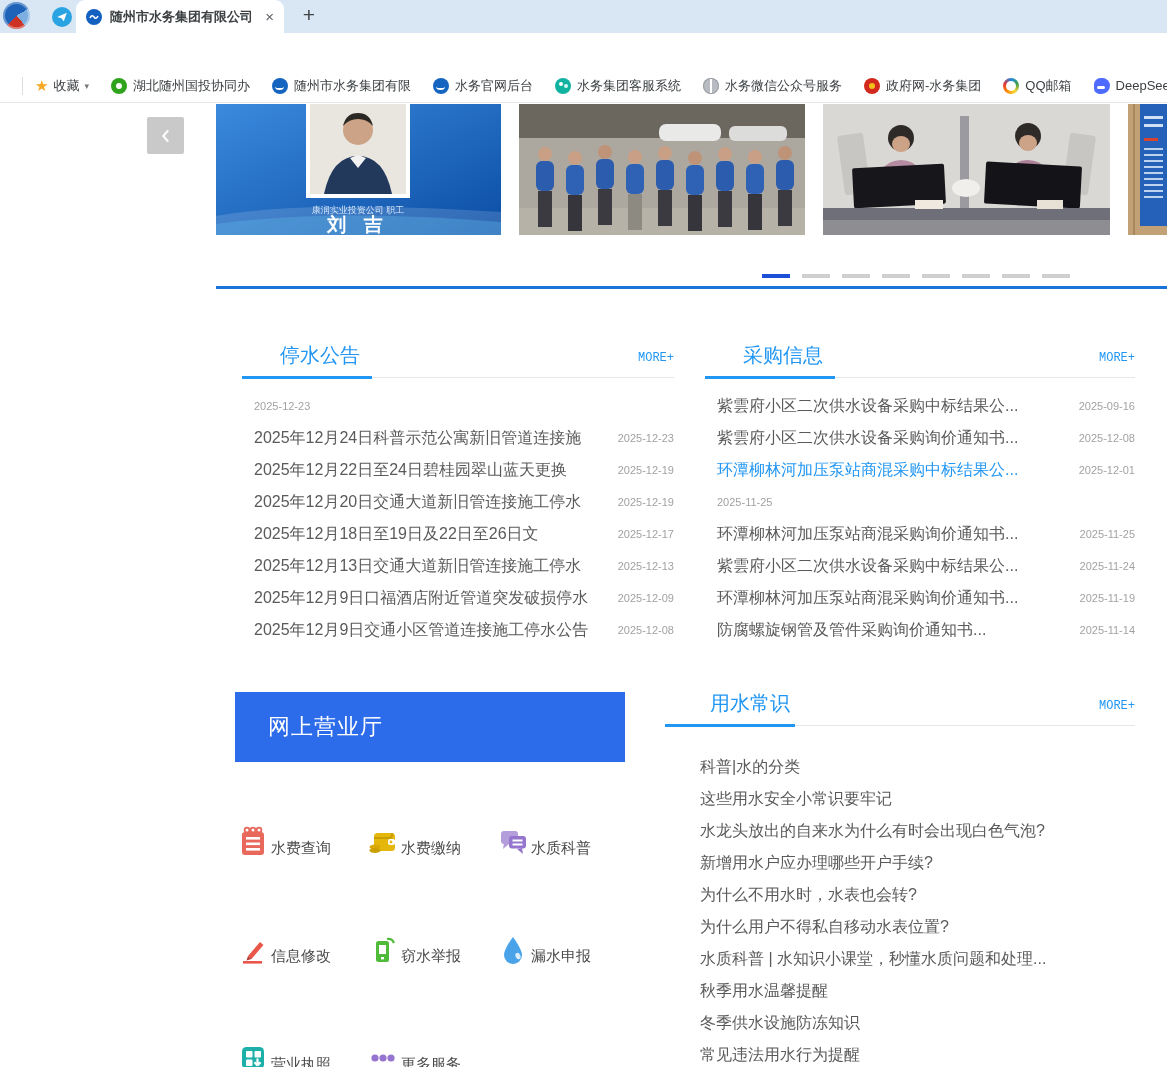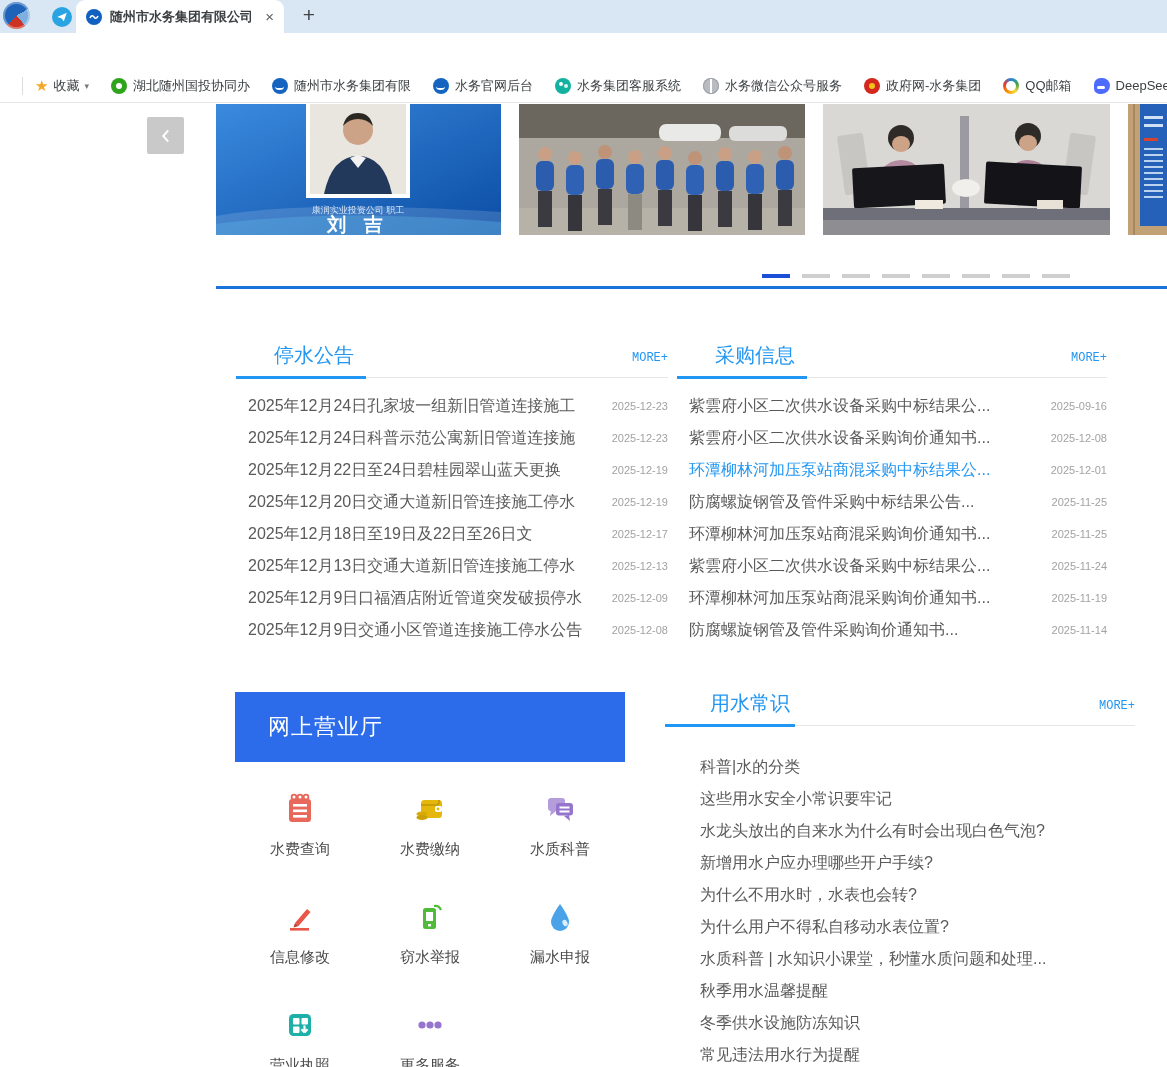--- a/index.html
+++ b/index.html
@@ -66,32 +66,32 @@
   .section{position:absolute;}
   .sec-head{position:relative;height:45px;border-bottom:1px solid #e7e7e7;}
   .sec-head h2{position:absolute;left:38px;bottom:8px;margin:0;font-size:20px;font-weight:normal;color:#2196f3;}
   .sec-underline{position:absolute;left:0;bottom:-2px;width:130px;height:3px;background:#2196f3;}
   .more{position:absolute;right:0;bottom:12px;font-size:12px;color:#2196f3;text-decoration:none;cursor:pointer;font-family:Liberation Mono, monospace;}
   ul.news-list{list-style:none;margin:12px 0 0 0;padding:0;}
   .news-row{display:flex;align-items:center;height:32px;padding-left:12px;cursor:pointer;}
   .news-text{flex:1;font-size:16px;color:#5a5a5a;white-space:nowrap;overflow:hidden;margin-right:8px;}
   .news-date{font-size:11px;color:#a2a2a2;flex:0 0 auto;}
   .news-row.highlight .news-text{color:#2196f3;}
-  #sec-stop{left:236px;top:332px;width:432px;}
-  #sec-proc{left:677px;top:332px;width:430px;}
+  #sec-stop{left:242px;top:332px;width:432px;}
+  #sec-proc{left:705px;top:332px;width:430px;}
   #sec-know{left:665px;top:680px;width:470px;}
   #sec-know .sec-head h2{left:45px;}
   #sec-know ul.news-list{margin-top:25px;}
   #sec-know .news-row{padding-left:35px;justify-content:flex-end;}
 
   
   .banner{position:absolute;left:235px;top:692px;width:390px;height:70px;background:#2c6ceb;display:flex;align-items:center;cursor:pointer;}
   .banner span{color:#ffffff;font-size:22px;margin-left:33px;letter-spacing:1px;}
   .services{position:absolute;left:235px;top:785px;width:390px;display:grid;grid-template-columns:repeat(3,130px);}
-  .svc{height:108px;display:flex;flex-direction:column;align-items:center;padding-top:6px;box-sizing:border-box;cursor:pointer;}
+  .svc{height:108px;display:flex;flex-direction:row;align-items:center;padding-top:6px;box-sizing:border-box;cursor:pointer;}
   .svc-label{font-size:15px;color:#4a4a4a;margin-top:13px;}
 </style>
 </head>
 <body>
 
 <div id="app">
 
   <div class="tabstrip">
     <span class="browser-logo"></span>
     <span class="tg-icon">
@@ -330,21 +330,20 @@
 
   <section class="section" id="sec-stop">
     <div class="sec-head">
       <h2>停水公告</h2>
       <span class="sec-underline"></span>
       <a class="more">MORE+</a>
     </div>
     <ul class="news-list">
 
         <li class="news-row">
-          <span class="news-text">2025年12月24日孔家坡一组新旧管道连接施工</span>
           <span class="news-date">2025-12-23</span>
         </li>
 
         <li class="news-row">
           <span class="news-text">2025年12月24日科普示范公寓新旧管道连接施</span>
           <span class="news-date">2025-12-23</span>
         </li>
 
         <li class="news-row">
           <span class="news-text">2025年12月22日至24日碧桂园翠山蓝天更换</span>
@@ -395,21 +394,20 @@
           <span class="news-text">紫雲府小区二次供水设备采购询价通知书...</span>
           <span class="news-date">2025-12-08</span>
         </li>
 
         <li class="news-row highlight">
           <span class="news-text">环潭柳林河加压泵站商混采购中标结果公...</span>
           <span class="news-date">2025-12-01</span>
         </li>
 
         <li class="news-row">
-          <span class="news-text">防腐螺旋钢管及管件采购中标结果公告...</span>
           <span class="news-date">2025-11-25</span>
         </li>
 
         <li class="news-row">
           <span class="news-text">环潭柳林河加压泵站商混采购询价通知书...</span>
           <span class="news-date">2025-11-25</span>
         </li>
 
         <li class="news-row">
           <span class="news-text">紫雲府小区二次供水设备采购中标结果公...</span>

